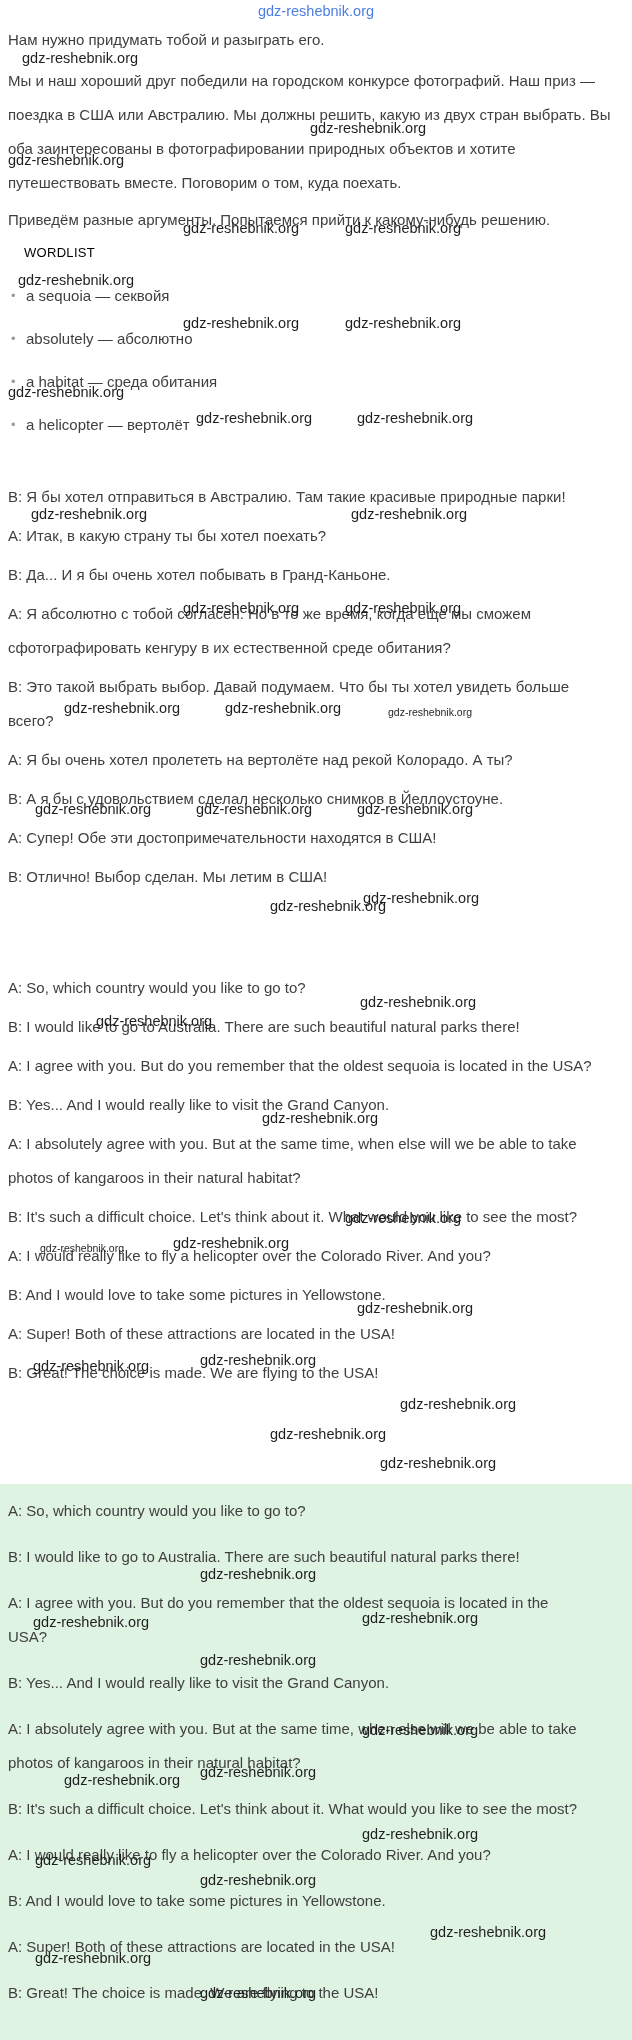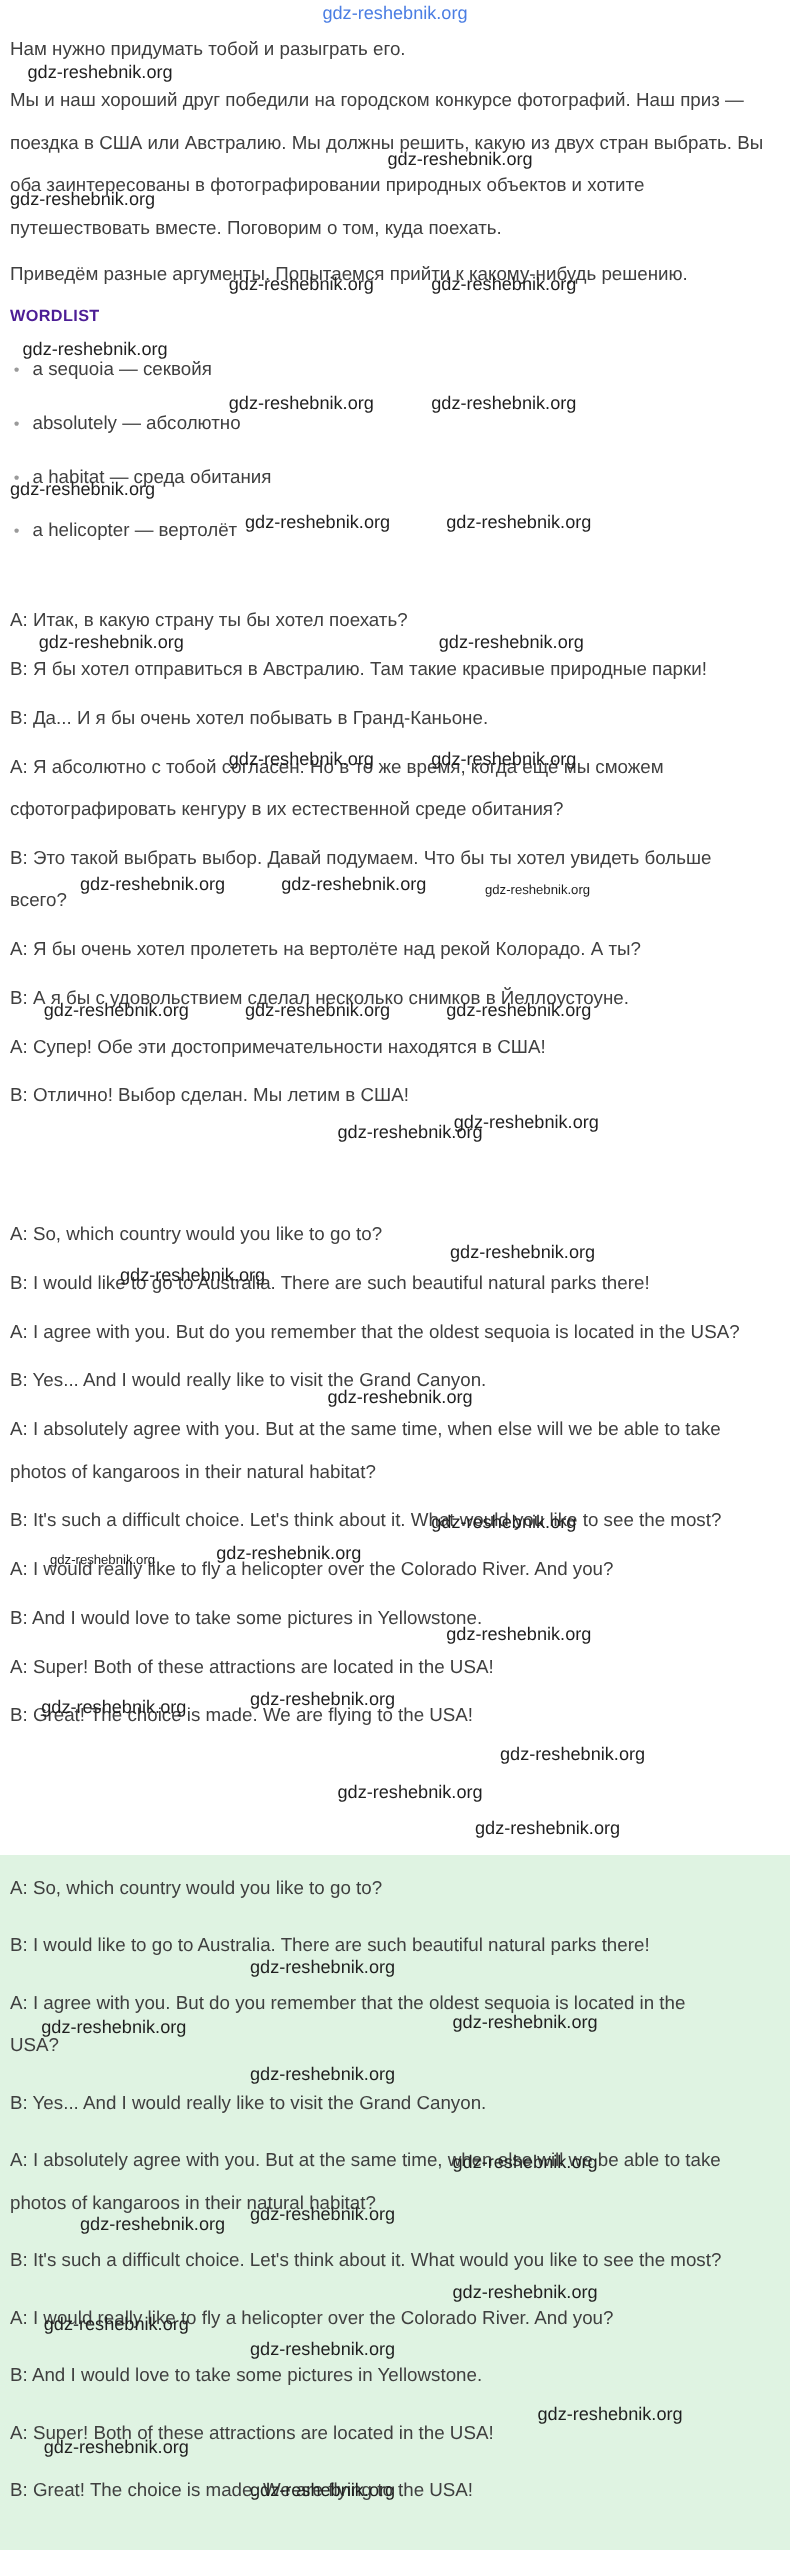--- a/index.html
+++ b/index.html
@@ -17,27 +17,27 @@
     position: absolute;
     left: 8px;
     width: 604px;
     margin: 0;
     font-size: 15px;
     line-height: 34px;
     z-index: 1;
   }
   .wordlist-heading {
     position: absolute;
-    left: 8px;
+    left: 24px;
     margin: 0;
     font-size: 13px;
     line-height: 20px;
-    font-weight: 700;
+    font-weight: 400;
     letter-spacing: .3px;
-    color: #4c1d95;
+    color: #000000;
     z-index: 1;
   }
   .wordlist {
     position: absolute;
     left: 8px;
     width: 570px;
     margin: 0;
     padding: 0;
     list-style: none;
     z-index: 1;
@@ -115,22 +115,22 @@
 
   <h2 class="wordlist-heading" style="top:243px">WORDLIST</h2>
   <ul class="wordlist" style="top:283px">
     <li>a sequoia — секвойя</li>
     <li>absolutely — абсолютно</li>
     <li>a habitat — среда обитания</li>
     <li>a helicopter — вертолёт</li>
   </ul>
 
   <div class="dialog" style="top:480px">
+    <p>B: Я бы хотел отправиться в Австралию. Там такие красивые природные парки!</p>
     <p>A: Итак, в какую страну ты бы хотел поехать?</p>
-    <p>B: Я бы хотел отправиться в Австралию. Там такие красивые природные парки!</p>
     <p>B: Да... И я бы очень хотел побывать в Гранд-Каньоне.</p>
     <p>A: Я абсолютно с тобой согласен. Но в то же время, когда ещё мы сможем сфотографировать кенгуру в их естественной среде обитания?</p>
     <p>B: Это такой выбрать выбор. Давай подумаем. Что бы ты хотел увидеть больше всего?</p>
     <p>A: Я бы очень хотел пролететь на вертолёте над рекой Колорадо. А ты?</p>
     <p>B: А я бы с удовольствием сделал несколько снимков в Йеллоустоуне.</p>
     <p>A: Супер! Обе эти достопримечательности находятся в США!</p>
     <p>B: Отлично! Выбор сделан. Мы летим в США!</p>
   </div>
 
   <div class="dialog" style="top:971px">

